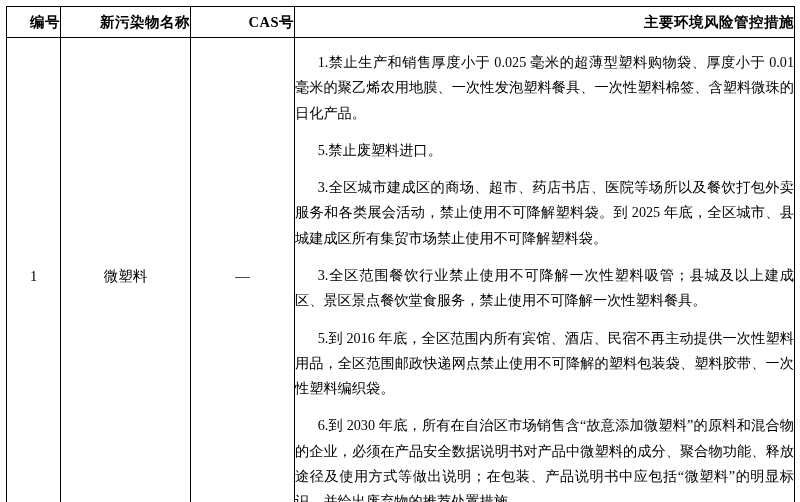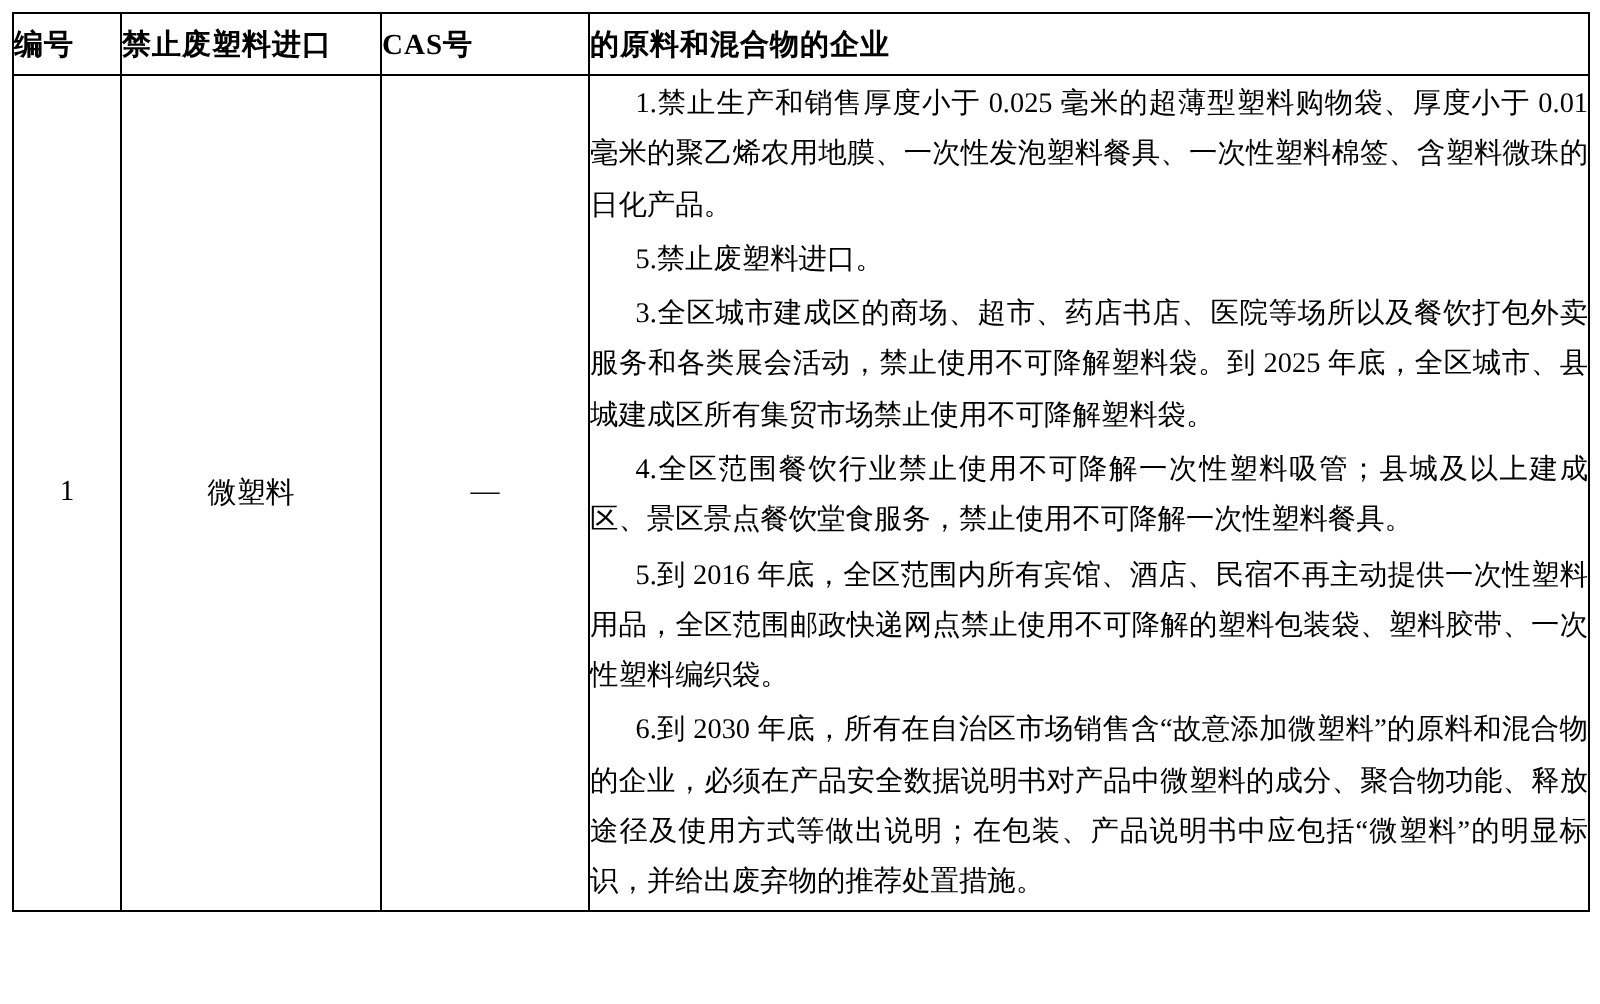--- a/index.html
+++ b/index.html
@@ -27,21 +27,21 @@
     margin: 0 auto;
     table-layout: fixed;
   }
   table.risk-table th,
   table.risk-table td {
     border: 1px solid #000000;
     vertical-align: middle;
     padding: 0;
   }
   thead th {
-    text-align: left;
+    text-align: right;
     font-weight: bold;
     font-size: 14.5px;
     height: 30px;
     letter-spacing: 0.5px;
   }
   col.c-num { width: 54px; }
   col.c-name { width: 130px; }
   col.c-cas { width: 104px; }
   col.c-measures { width: 500px; }
 
@@ -53,21 +53,21 @@
   }
   td.cell-measures {
     padding: 10px 12px 10px 12px;
     vertical-align: top;
   }
   .measure-item {
     font-size: 14.2px;
     line-height: 1.78;
     text-align: justify;
     text-justify: inter-ideograph;
-    margin: 2px 0 1px 0;
+    margin: 12px 0 1px 0;
     text-indent: 1.6em;
   }
   .measure-item:last-child {
     margin-bottom: 0;
   }
   .header-label {
     display: inline-block;
   }
 </style>
 </head>
@@ -80,39 +80,39 @@
       <col class="c-name">
       <col class="c-cas">
       <col class="c-measures">
     </colgroup>
     <thead>
       <tr>
         <th>
           <span class="header-label">编号</span>
         </th>
         <th>
-          <span class="header-label">禁止废塑料进口</span>
+          <span class="header-label">新污染物名称</span>
         </th>
         <th>
           <span class="header-label">CAS号</span>
         </th>
         <th>
-          <span class="header-label">的原料和混合物的企业</span>
+          <span class="header-label">主要环境风险管控措施</span>
         </th>
       </tr>
     </thead>
     <tbody>
       <tr>
         <td class="cell-num">1</td>
         <td class="cell-name">微塑料</td>
         <td class="cell-cas">—</td>
         <td class="cell-measures">
           <p class="measure-item">1.禁止生产和销售厚度小于 0.025 毫米的超薄型塑料购物袋、厚度小于 0.01 毫米的聚乙烯农用地膜、一次性发泡塑料餐具、一次性塑料棉签、含塑料微珠的日化产品。</p>
           <p class="measure-item">5.禁止废塑料进口。</p>
           <p class="measure-item">3.全区城市建成区的商场、超市、药店书店、医院等场所以及餐饮打包外卖服务和各类展会活动，禁止使用不可降解塑料袋。到 2025 年底，全区城市、县城建成区所有集贸市场禁止使用不可降解塑料袋。</p>
-          <p class="measure-item">4.全区范围餐饮行业禁止使用不可降解一次性塑料吸管；县城及以上建成区、景区景点餐饮堂食服务，禁止使用不可降解一次性塑料餐具。</p>
+          <p class="measure-item">3.全区范围餐饮行业禁止使用不可降解一次性塑料吸管；县城及以上建成区、景区景点餐饮堂食服务，禁止使用不可降解一次性塑料餐具。</p>
           <p class="measure-item">5.到 2016 年底，全区范围内所有宾馆、酒店、民宿不再主动提供一次性塑料用品，全区范围邮政快递网点禁止使用不可降解的塑料包装袋、塑料胶带、一次性塑料编织袋。</p>
           <p class="measure-item">6.到 2030 年底，所有在自治区市场销售含“故意添加微塑料”的原料和混合物的企业，必须在产品安全数据说明书对产品中微塑料的成分、聚合物功能、释放途径及使用方式等做出说明；在包装、产品说明书中应包括“微塑料”的明显标识，并给出废弃物的推荐处置措施。</p>
         </td>
       </tr>
     </tbody>
   </table>
 </div>
 
 </body></html>

